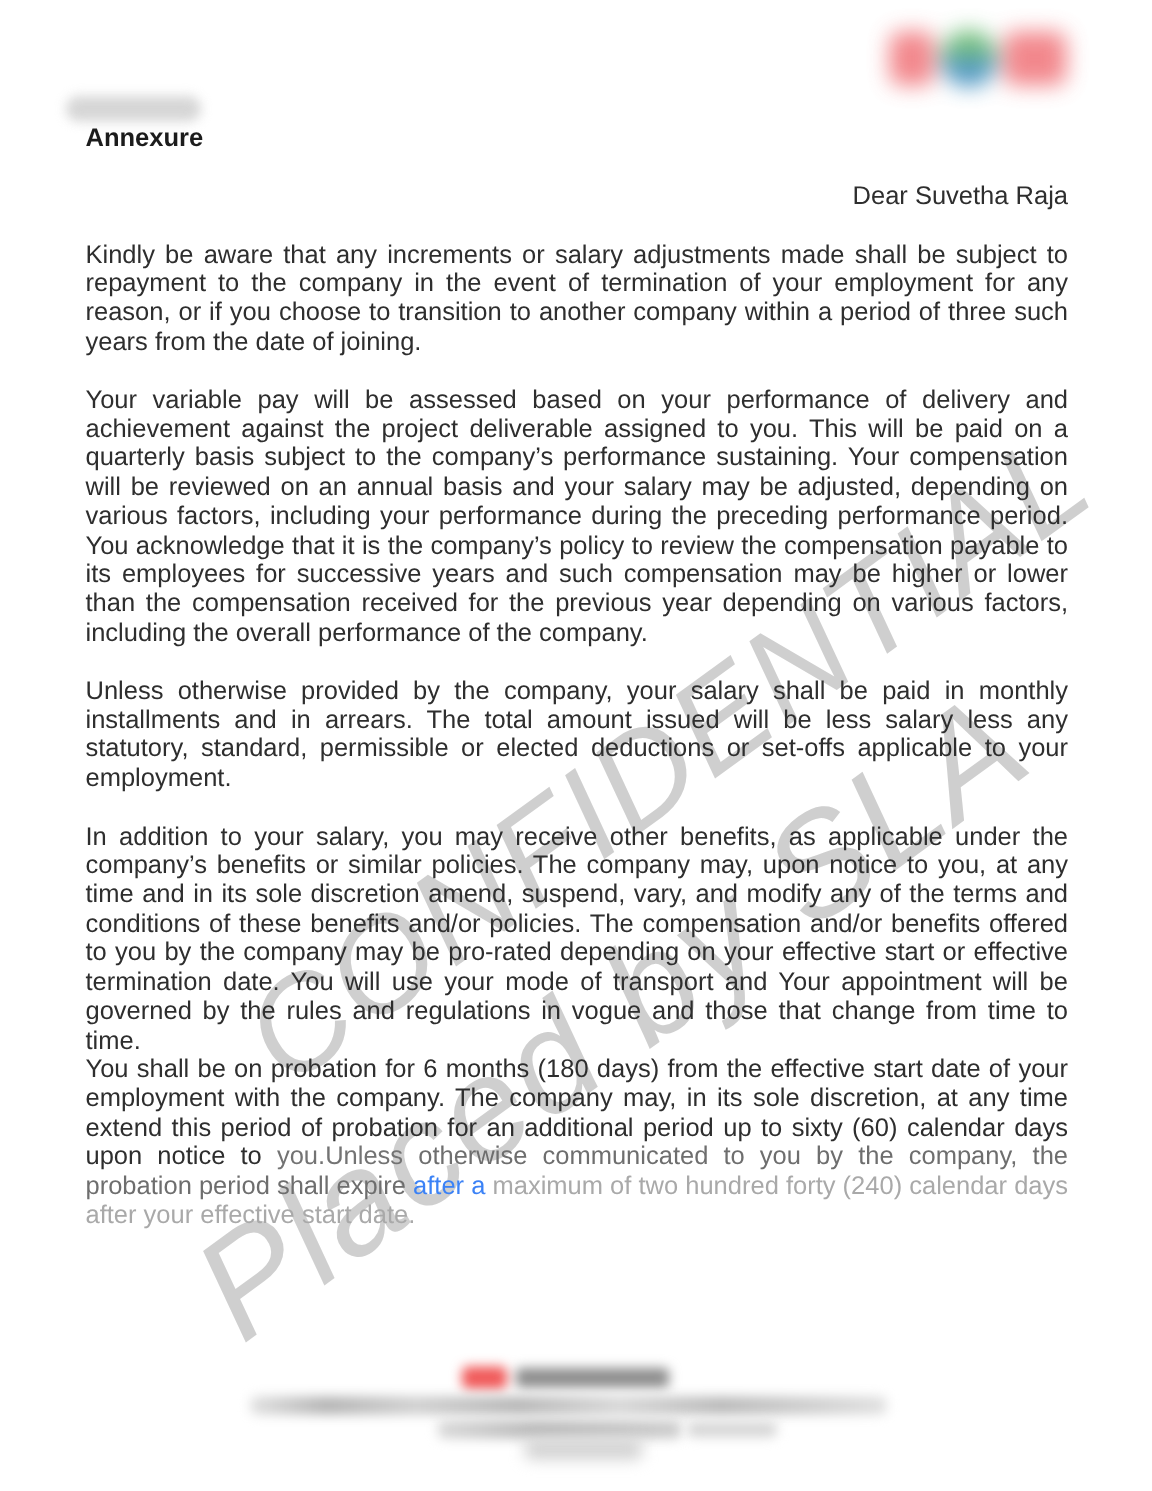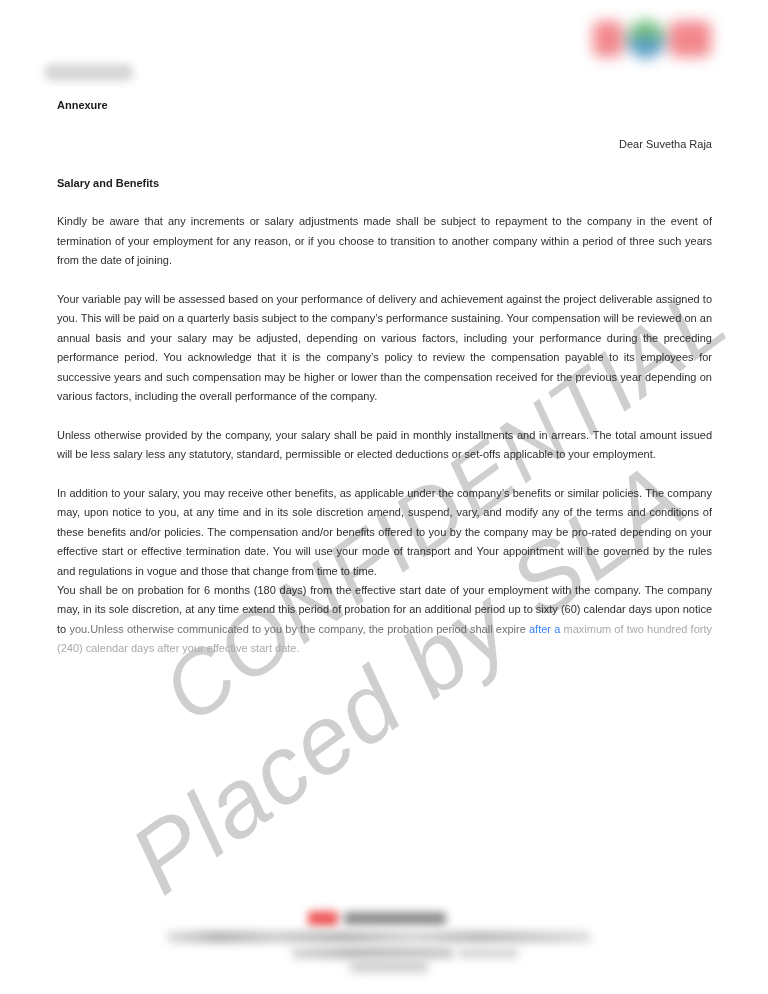--- a/index.html
+++ b/index.html
@@ -33,22 +33,22 @@
   
   .smudge-top { position:absolute; left:44px; top:64px; width:90px; height:17px;
                 background:#cfcfcf; border-radius:9px; filter:blur(4px);
                 opacity:.85; z-index:2; }
   .inline-redaction { display:inline-block; width:34px; height:9px;
                       background:#d9d9d9; border-radius:4px; filter:blur(3px);
                       margin:0 5px; }
 
   
   .content {
-    position:absolute; left:57px; top:96px; width:655px; z-index:3;
-    font-size:11px; line-height:19.4px; color:#2e2e2e;
+    position:absolute; left:57px; top:82px; width:655px; z-index:3;
+    font-size:17px; line-height:19.4px; color:#2e2e2e;
     text-align:justify;
   }
   .content p, .content .heading { margin:19.4px 0 0 0; }
   .content .heading { font-weight:bold; color:#1c1c1c; text-align:left; }
   .content .heading:first-child { margin-top:0; }
   .content .salutation { text-align:right; }
   .content .no-gap { margin-top:0; }
   .txt-dark  { color:#737373; font-weight:normal; }
   .txt-mid   { color:#6e6e6e; }
   .txt-mid2  { color:#3b82f6; }
@@ -88,21 +88,20 @@
   </div>
 
   <div class="smudge-top"></div>
 
   <div class="content">
 
     <div class="heading">Annexure</div>
 
     <p class="salutation">Dear Suvetha Raja</p>
 
-    <div class="heading">Salary and Benefits</div>
 
 
     <p>Kindly be aware that any increments or salary adjustments made shall be subject to repayment to the company in the event of termination of your employment for any reason, or if you choose to transition to another company within a period of three such years from the date of joining.</p>
 
     <p>Your variable pay will be assessed based on your performance of delivery and achievement against the project deliverable assigned to you. This will be paid on a quarterly basis subject to the company’s performance sustaining. Your compensation will be reviewed on an annual basis and your salary may be adjusted, depending on various factors, including your performance during the preceding performance period. You acknowledge that it is the company’s policy to review the compensation payable to its employees for successive years and such compensation may be higher or lower than the compensation received for the previous year depending on various factors, including the overall performance of the company.</p>
 
     <p>Unless otherwise provided by the company, your salary shall be paid in monthly installments and in arrears. The total amount issued will be less salary less any statutory, standard, permissible or elected deductions or set-offs applicable to your employment.</p>
 
     <p>In addition to your salary, you may receive other benefits, as applicable under the company’s benefits or similar policies. The company may, upon notice to you, at any time and in its sole discretion amend, suspend, vary, and modify any of the terms and conditions of these benefits and/or policies. The compensation and/or benefits offered to you by the company may be pro-rated depending on your effective start or effective termination date. You will use your mode of transport and Your appointment will be governed by the rules and regulations in vogue and those that change from time to time.</p>
 

